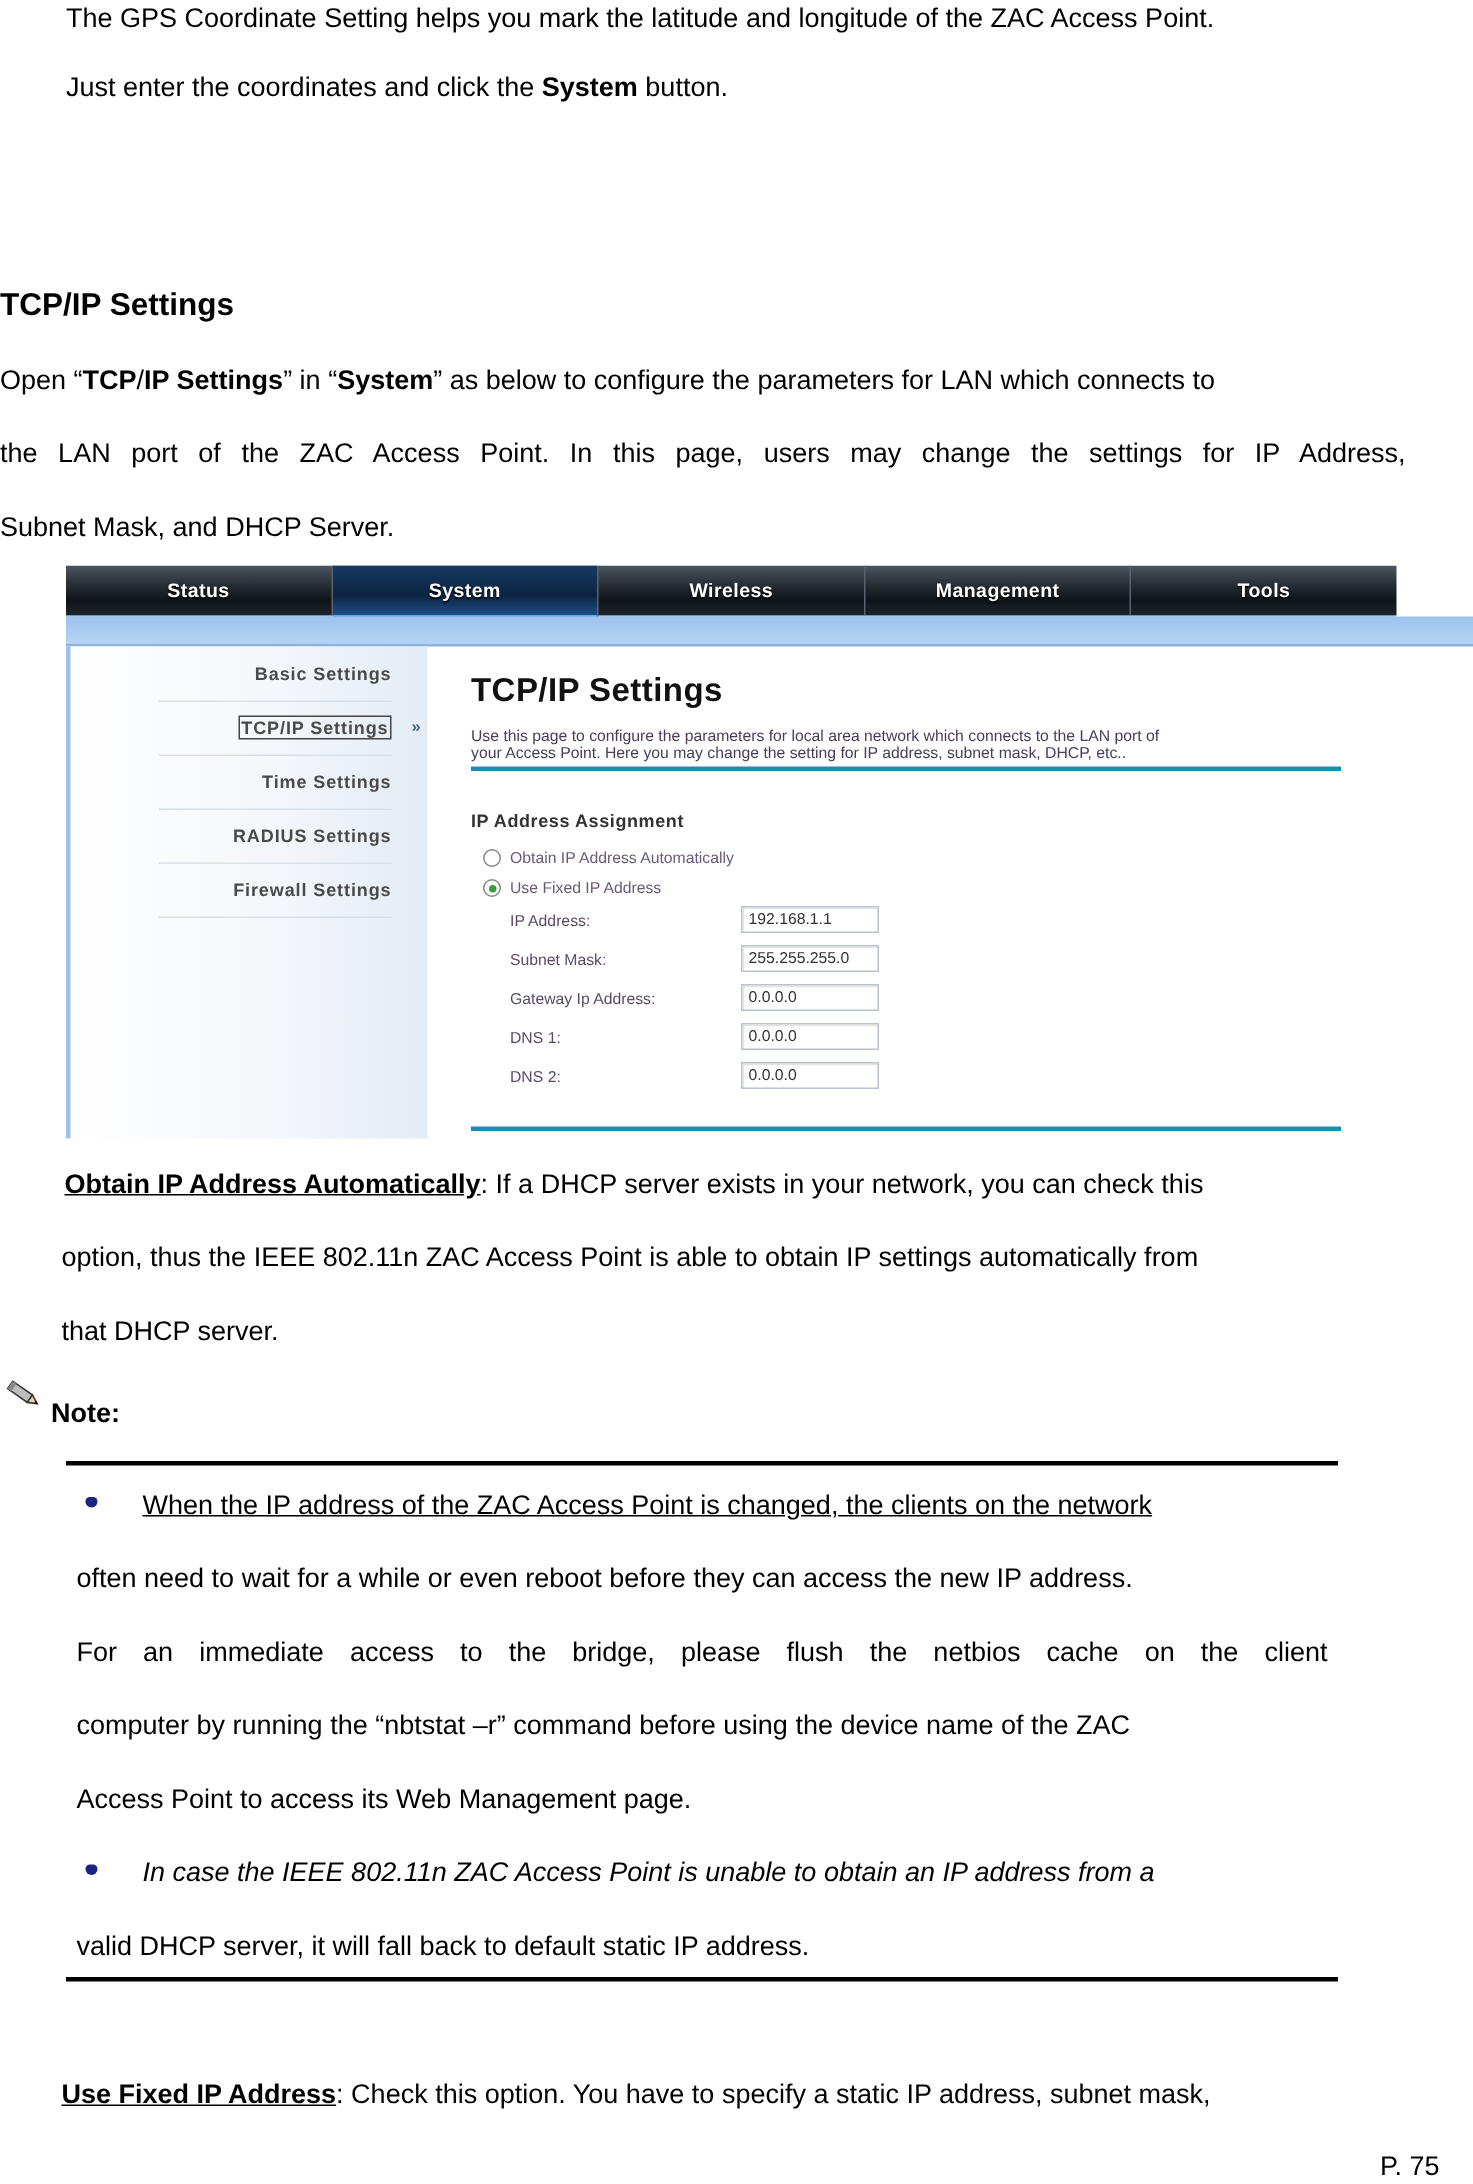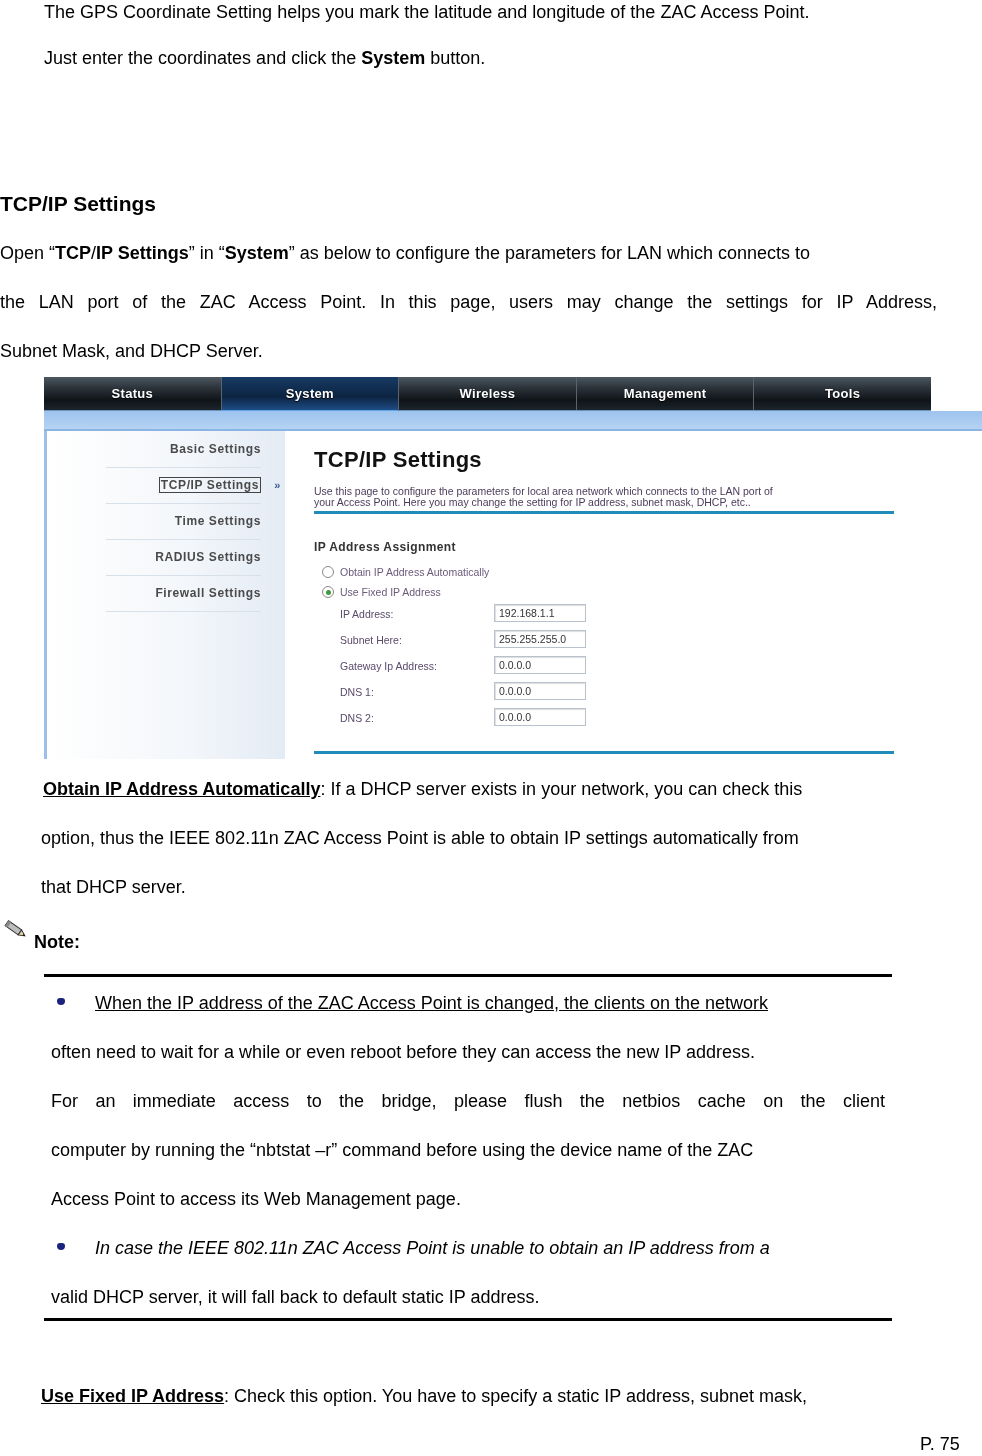--- a/index.html
+++ b/index.html
@@ -95,21 +95,21 @@
     <div class="radio-row">
       <span class="radio on"></span>
       <span>Use Fixed IP Address</span>
     </div>
     <div style="margin-top:4px;">
       <div class="field-row">
         <span class="field-label">IP Address:</span>
         <input class="field-input" value="192.168.1.1" style="">
       </div>
       <div class="field-row">
-        <span class="field-label">Subnet Here:</span>
+        <span class="field-label">Subnet Mask:</span>
         <input class="field-input" value="255.255.255.0" style="">
       </div>
       <div class="field-row">
         <span class="field-label">Gateway Ip Address:</span>
         <input class="field-input" value="0.0.0.0" style="">
       </div>
       <div class="field-row">
         <span class="field-label">DNS 1:</span>
         <input class="field-input" value="0.0.0.0" style="">
       </div>

